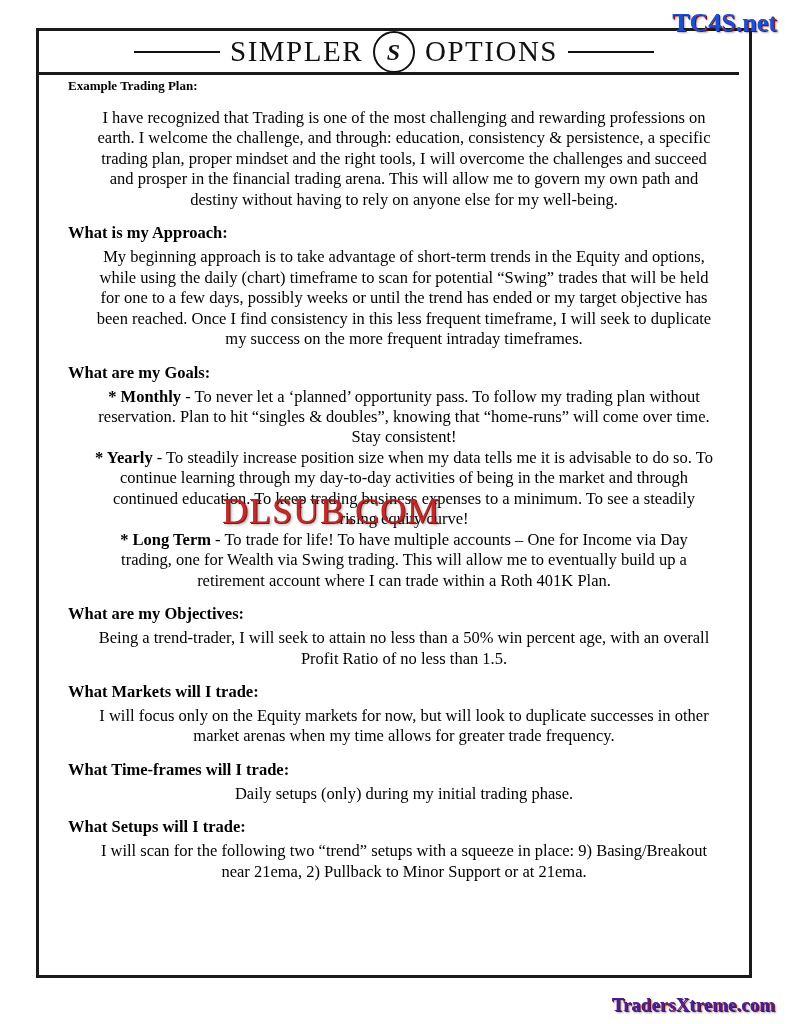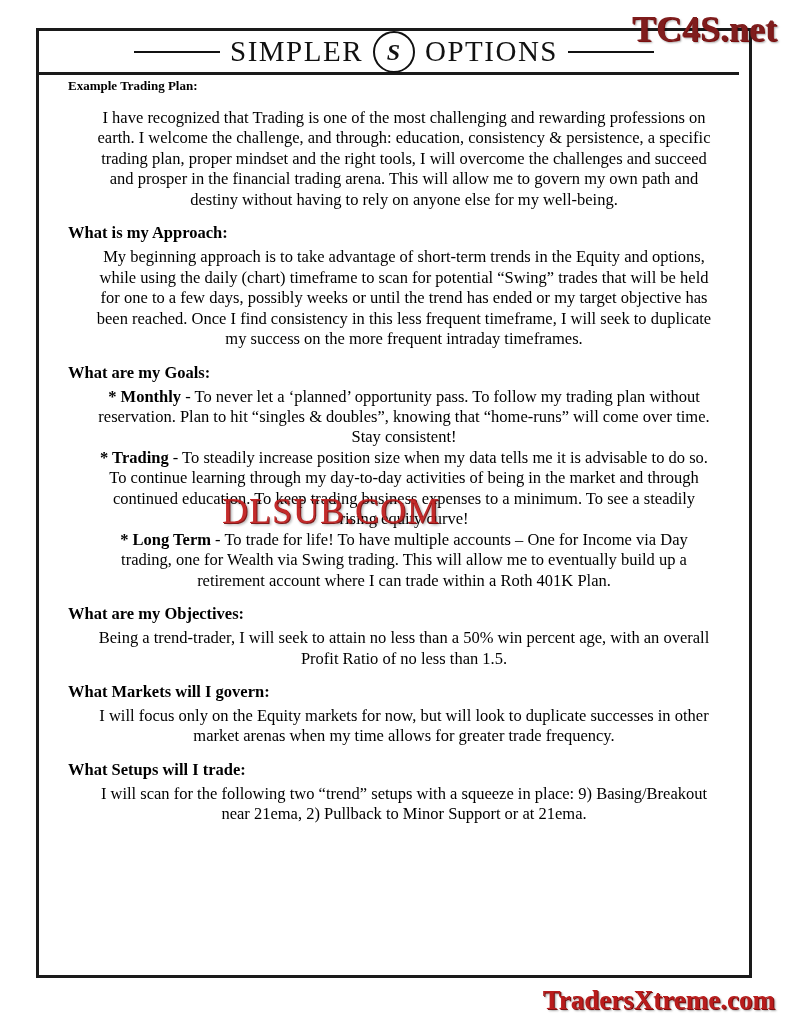--- a/index.html
+++ b/index.html
@@ -91,34 +91,34 @@
     width: 86px;
   }
 
   
   .wm-tc4s {
     position: absolute;
     right: 14px;
     top: 8px;
     font-family: "Liberation Serif", "DejaVu Serif", serif;
     font-weight: bold;
-    font-size: 36px;
-    color: #7f1d1d;
+    font-size: 26px;
+    color: #1d4ed8;
     text-shadow: 1px 1px 0 #7a0e0e, 2px 2px 2px rgba(0,0,0,.35);
     letter-spacing: 0px;
     margin-left: 28px;
   }
   .wm-traders {
     position: absolute;
     right: 16px;
     bottom: 8px;
     font-family: "Liberation Serif", "DejaVu Serif", serif;
     font-weight: bold;
-    font-size: 27px;
-    color: #b91c1c;
+    font-size: 19px;
+    color: #4c1d95;
     text-shadow: 1px 1px 0 #7a0e0e, 2px 2px 2px rgba(0,0,0,.35);
   }
   .wm-dlsub {
     position: absolute;
     left: 222px;
     top: 490px;
     font-family: "Liberation Serif", "DejaVu Serif", serif;
     font-weight: normal;
     font-size: 36px;
     color: #c02020;
@@ -195,35 +195,39 @@
 
     <div class="section">
       <div class="section-heading">What is my Approach:</div>
       <p class="section-body">My beginning approach is to take advantage of short-term trends in the Equity and options, while using the daily (chart) timeframe to scan for potential “Swing” trades that will be held for one to a few days, possibly weeks or until the trend has ended or my target objective has been reached. Once I find consistency in this less frequent timeframe, I will seek to duplicate my success on the more frequent intraday timeframes.</p>
     </div>
 
     <div class="section">
       <div class="section-heading">What are my Goals:</div>
       <p class="section-body">
         <span class="goal-line"><span class="goal-label">* Monthly</span><span> - To never let a ‘planned’ opportunity pass. To follow my trading plan without reservation. Plan to hit “singles &amp; doubles”, knowing that “home-runs” will come over time. Stay consistent!</span></span>
-        <span class="goal-line"><span class="goal-label">* Trading</span><span> - To steadily increase position size when my data tells me it is advisable to do so. To continue learning through my day-to-day activities of being in the market and through continued education. To keep trading business expenses to a minimum. To see a steadily rising equity curve!</span></span>
+        <span class="goal-line"><span class="goal-label">* Yearly</span><span> - To steadily increase position size when my data tells me it is advisable to do so. To continue learning through my day-to-day activities of being in the market and through continued education. To keep trading business expenses to a minimum. To see a steadily rising equity curve!</span></span>
         <span class="goal-line"><span class="goal-label">* Long Term</span><span> - To trade for life! To have multiple accounts – One for Income via Day trading, one for Wealth via Swing trading. This will allow me to eventually build up a retirement account where I can trade within a Roth 401K Plan.</span></span>
       </p>
     </div>
 
     <div class="section">
       <div class="section-heading">What are my Objectives:</div>
       <p class="section-body">Being a trend-trader, I will seek to attain no less than a 50% win percent age, with an overall Profit Ratio of no less than 1.5.</p>
     </div>
 
     <div class="section">
-      <div class="section-heading">What Markets will I govern:</div>
+      <div class="section-heading">What Markets will I trade:</div>
       <p class="section-body">I will focus only on the Equity markets for now, but will look to duplicate successes in other market arenas when my time allows for greater trade frequency.</p>
     </div>
 
+    <div class="section">
+      <div class="section-heading">What Time-frames will I trade:</div>
+      <p class="section-body">Daily setups (only) during my initial trading phase.</p>
+    </div>
 
     <div class="section">
       <div class="section-heading">What Setups will I trade:</div>
       <p class="section-body">I will scan for the following two “trend” setups with a squeeze in place: 9) Basing/Breakout near 21ema, 2) Pullback to Minor Support or at 21ema.</p>
     </div>
 
   </div>
 </div>
 
 </body></html>

